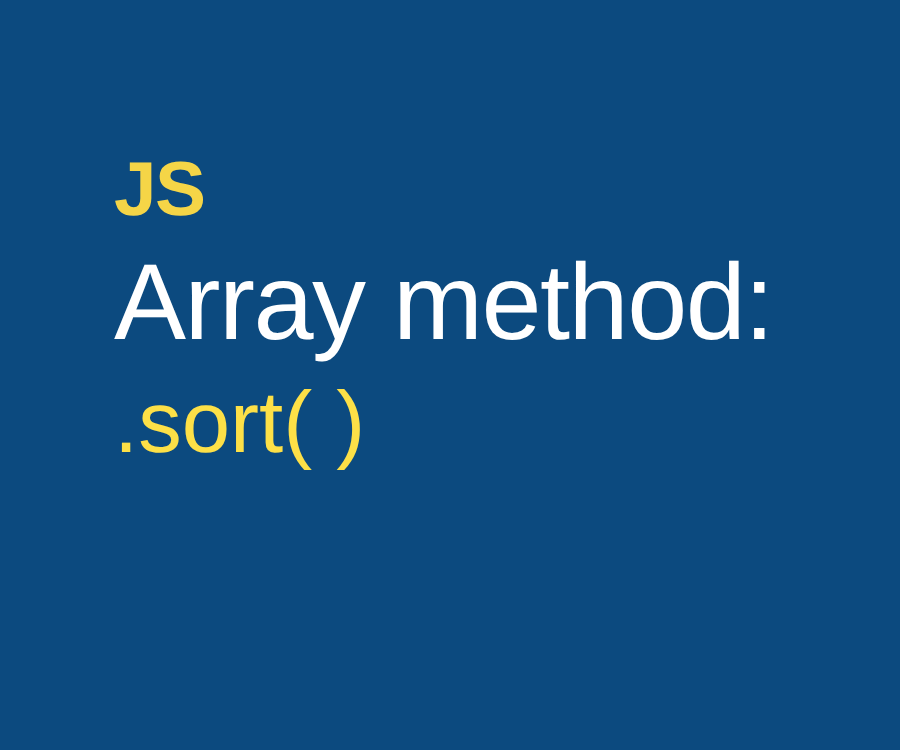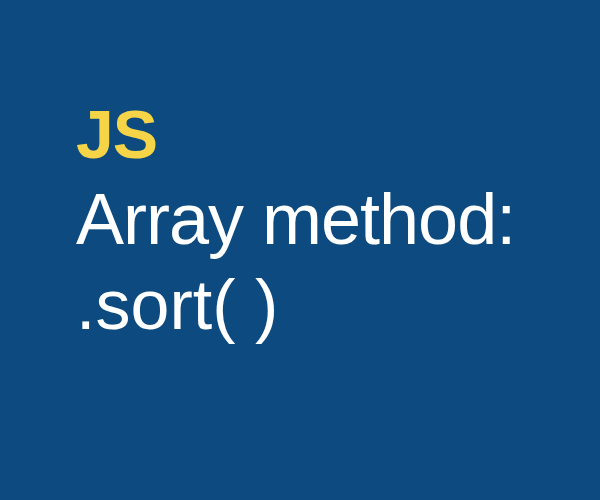--- a/index.html
+++ b/index.html
@@ -12,37 +12,37 @@
       height: 500px;
       background-color: #0c4a7f;
       font-family: 'Segoe UI', 'Helvetica Neue', Arial, sans-serif;
       overflow: hidden;
     }
     .container {
       padding: 100px 0 0 76px;
     }
     .js-label {
       color: #f5d547;
-      font-size: 68px;
+      font-size: 51px;
       font-weight: 600;
       line-height: 1;
       margin-bottom: 12px;
       letter-spacing: -1px;
     }
     .title {
       color: #ffffff;
       font-size: 72px;
       font-weight: 400;
       line-height: 1.1;
       margin-bottom: 8px;
       letter-spacing: -1px;
     }
     .method {
-      color: #ffffff;
-      font-size: 70px;
+      color: #fde047;
+      font-size: 58px;
       font-weight: 400;
       line-height: 1.1;
       letter-spacing: 0px;
     }
   </style>
 </head>
 <body>
 
 <div class="container">
   <div class="js-label">JS</div>

